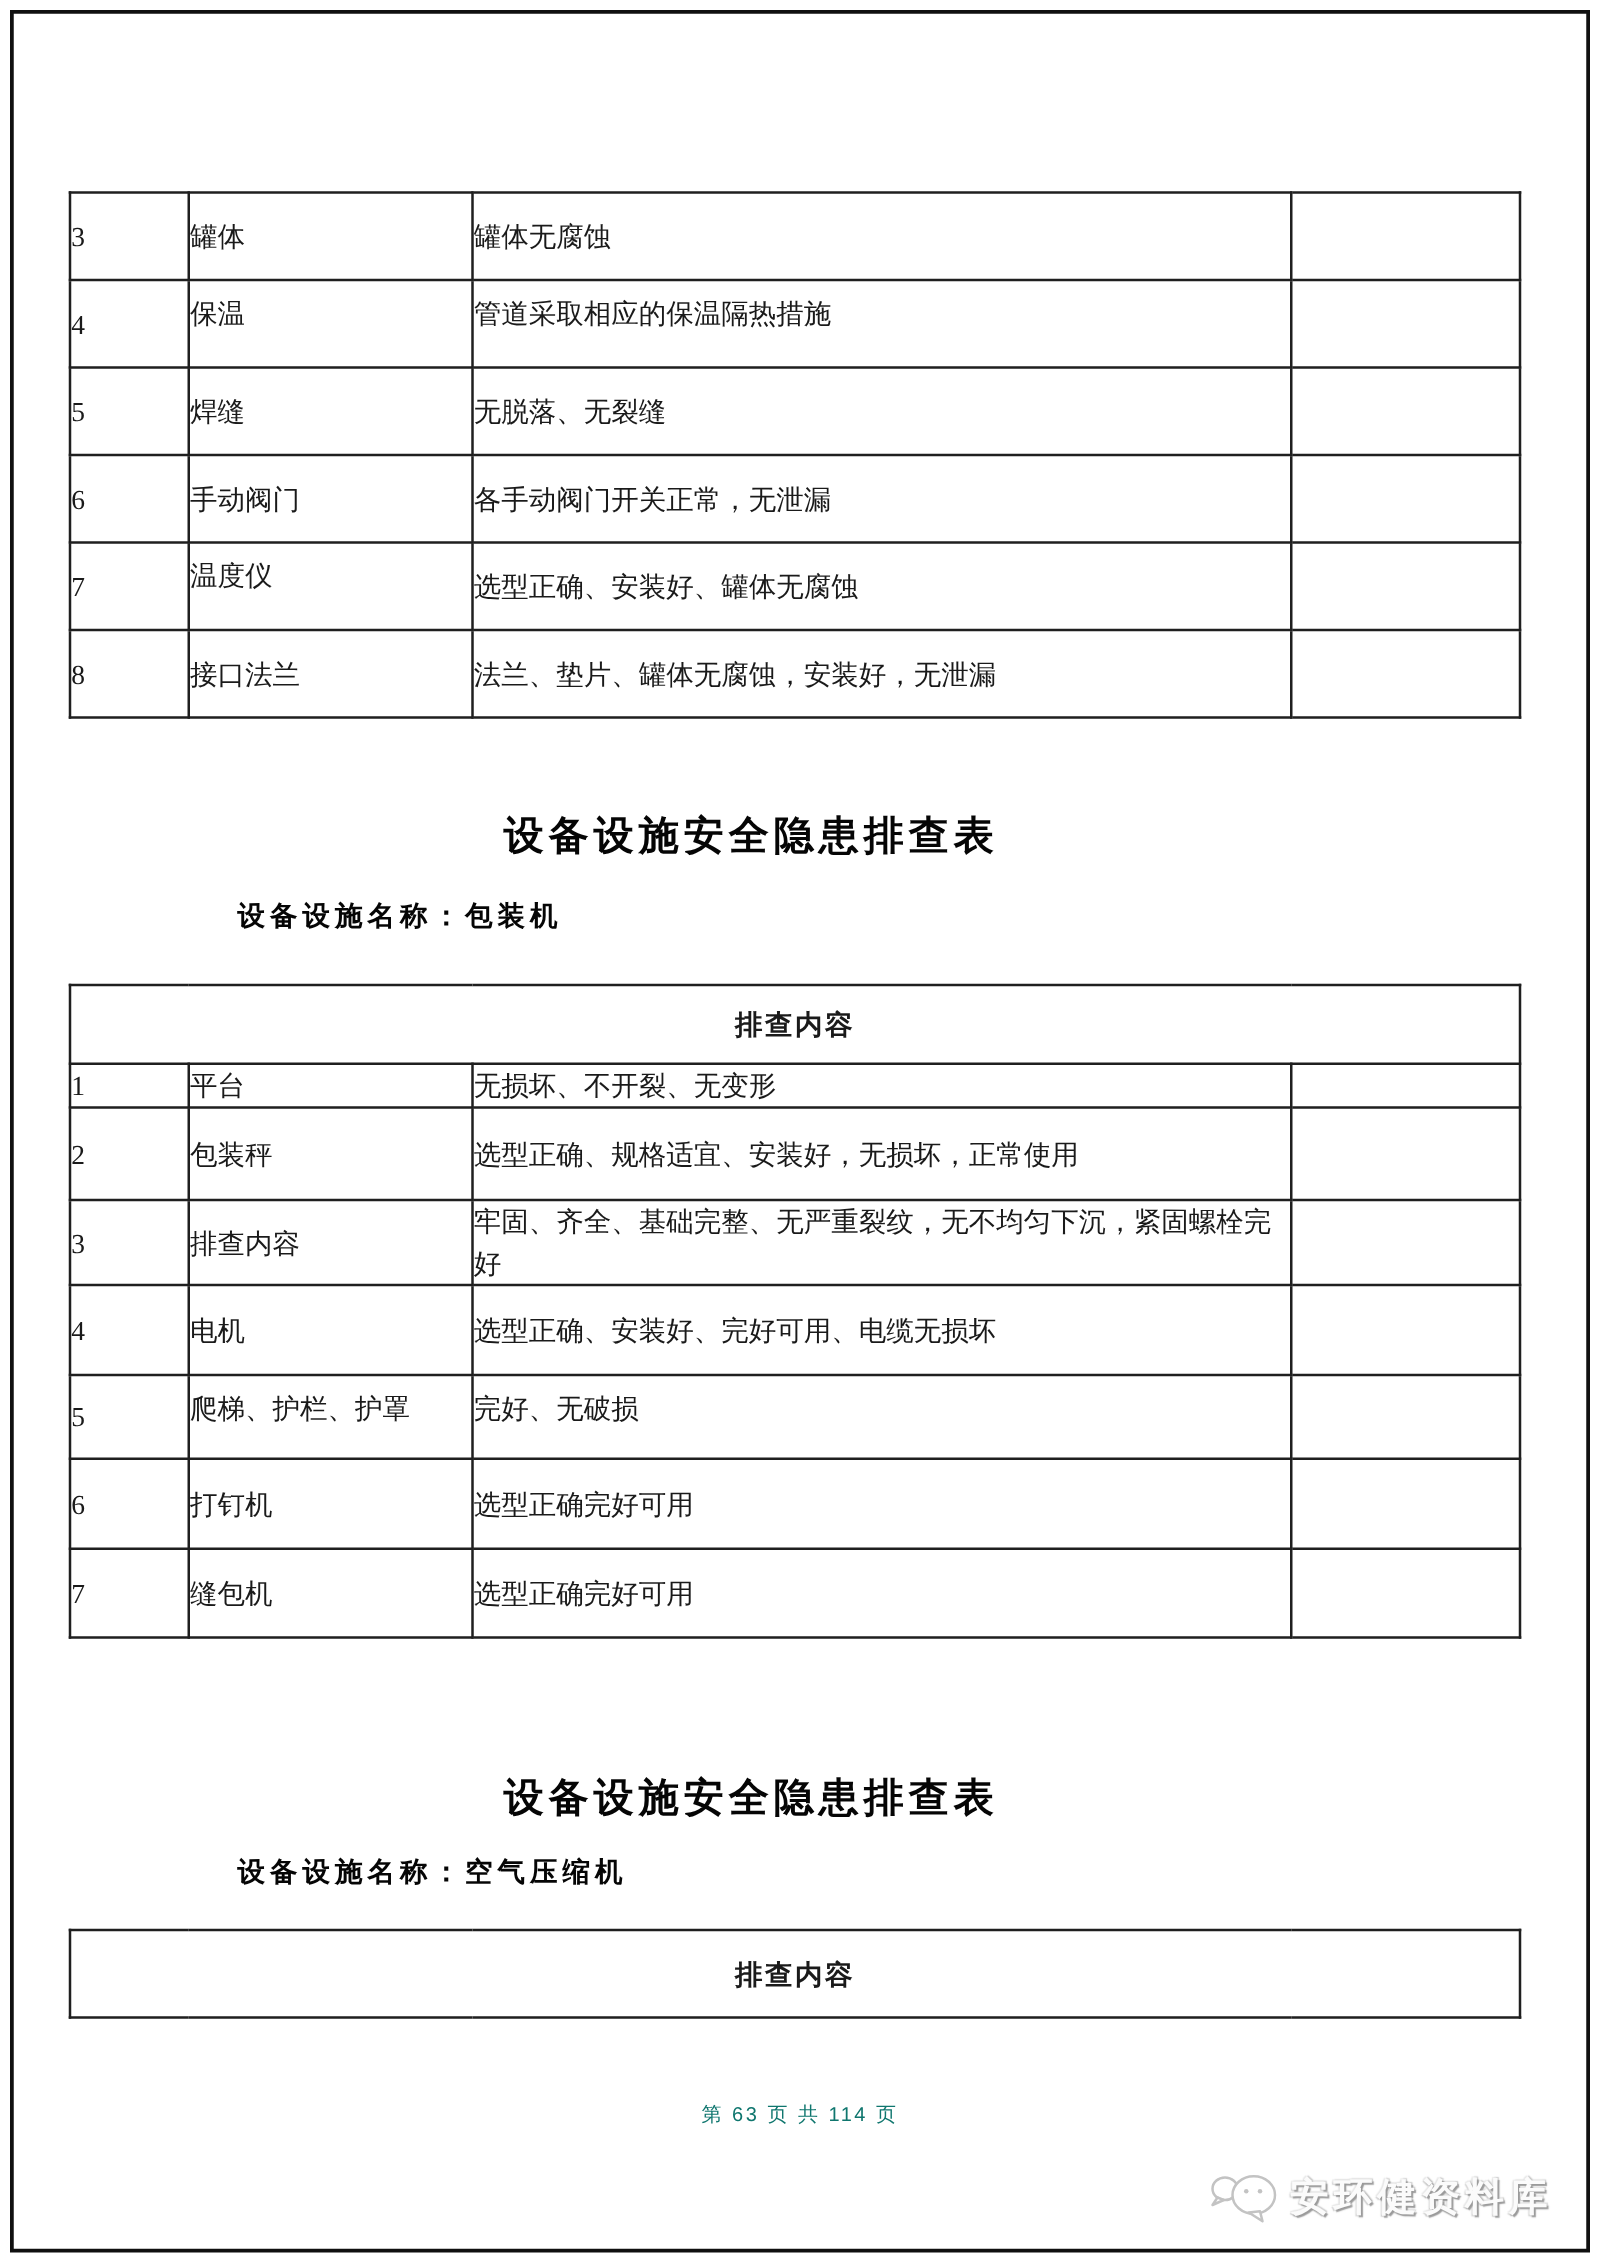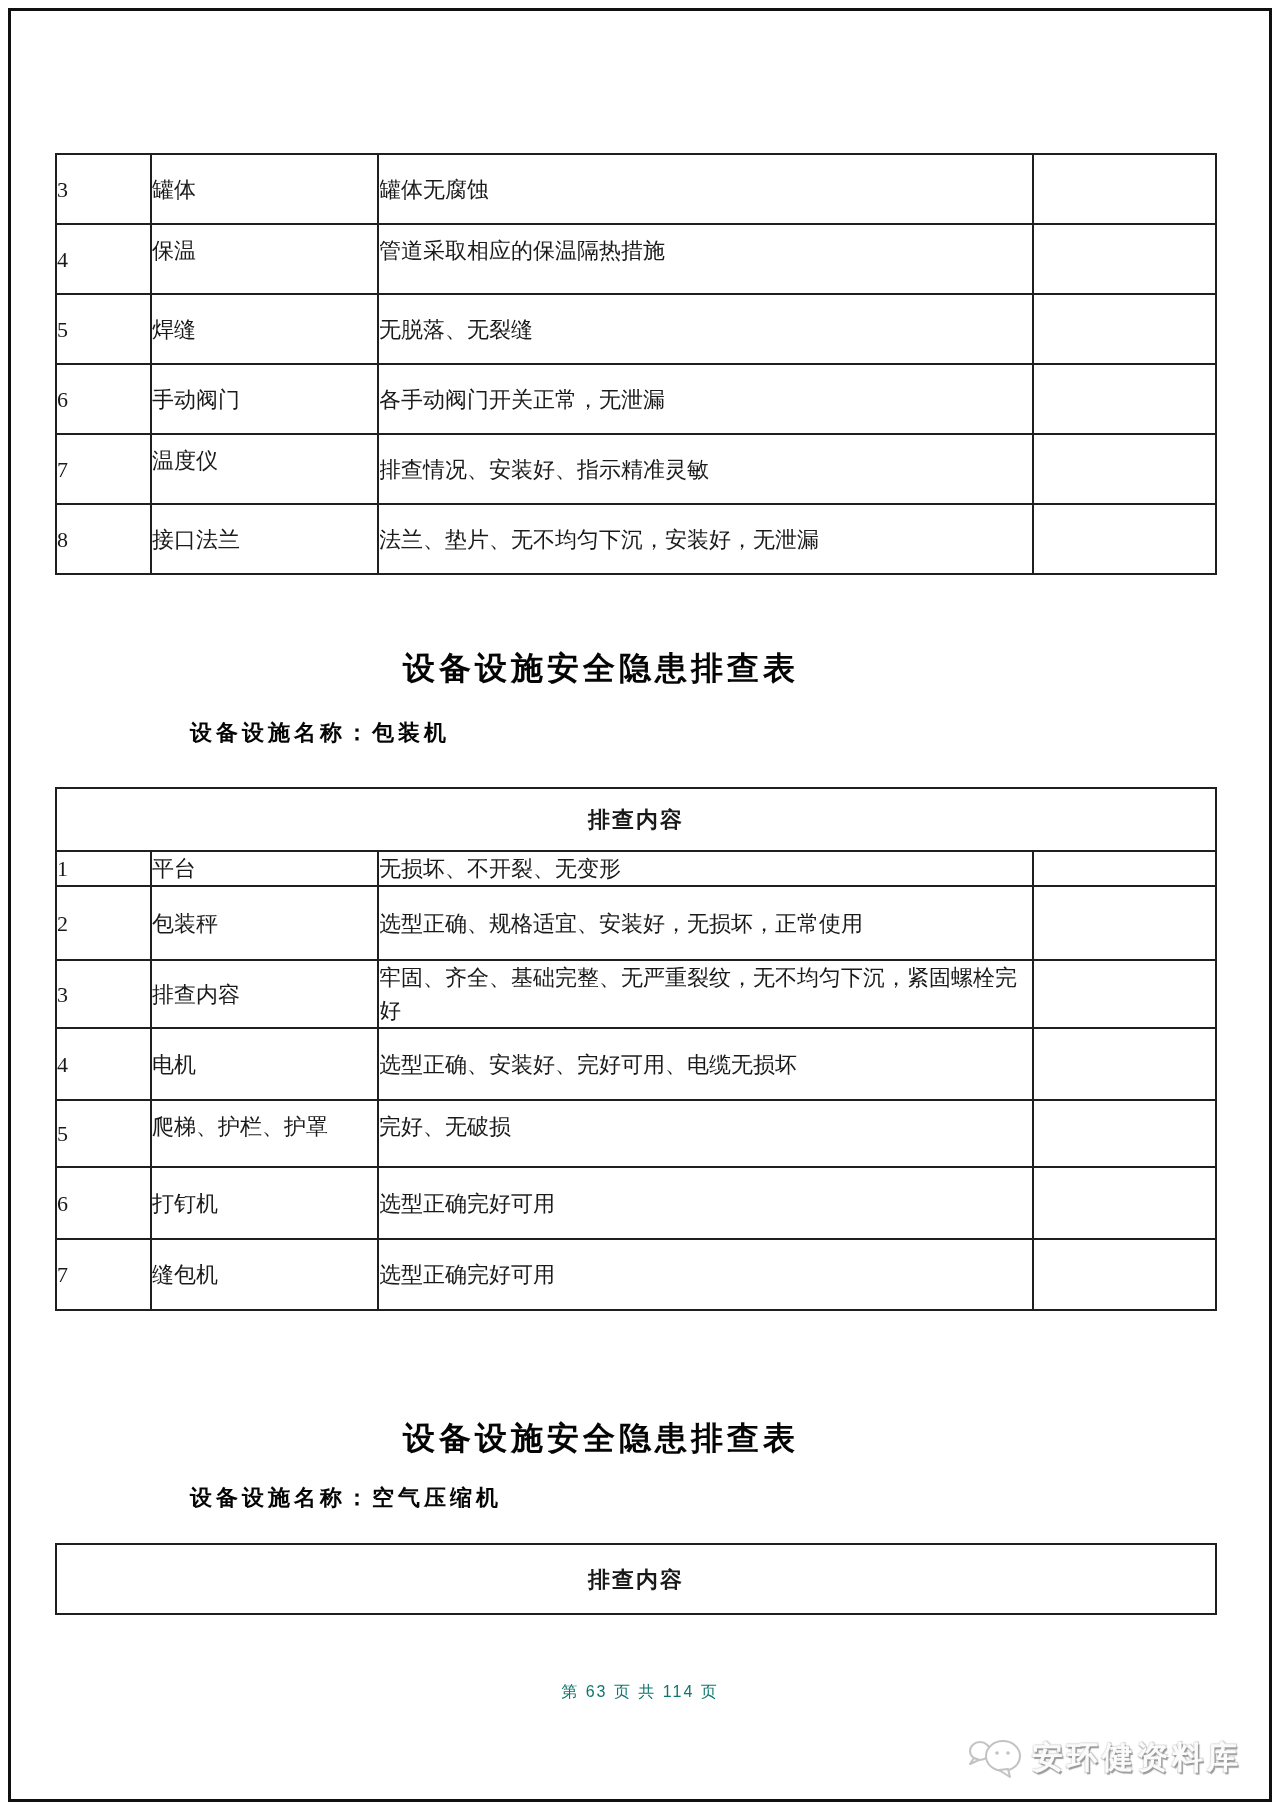--- a/index.html
+++ b/index.html
@@ -16,21 +16,21 @@
     position:absolute; left:55px; width:1160px;
     border-collapse:collapse; table-layout:fixed;
   }
   table.grid td {
     border:2px solid #1f1f1f; vertical-align:middle;
     font-size:22px; line-height:33px; color:#1a1a1a;
     padding:0; box-sizing:border-box; overflow:hidden;
   }
   td.no-cell   { padding-left:20px; font-size:33px; line-height:1.05; }
   td.item-cell { padding-left:27px; }
-  td.basis-cell{ padding-left:13px; padding-right:8px;border-radius:14px; }
+  td.basis-cell{ padding-left:13px; padding-right:8px; }
   td.banner, td.th {
     text-align:center; font-weight:bold; color:#0a0a0a;
   }
   td.banner { font-size:25px; letter-spacing:2px;border-radius:12px; }
   td.th     { font-size:24px; letter-spacing:1px; }
   td.th.no-cell { padding-left:0; }
   
   #t1 tr { height:70px; }
   #t2 tr.banner-row { height:63px; }
   #t2 tr.header-row { height:65px; }
@@ -111,27 +111,27 @@
       </tr>
       <tr>
         <td class="no-cell">6</td>
         <td class="item-cell">手动阀门</td>
         <td class="basis-cell">各手动阀门开关正常，无泄漏</td>
         <td class="status-cell"></td>
       </tr>
       <tr>
         <td class="no-cell">7</td>
         <td class="item-cell">温度仪</td>
-        <td class="basis-cell">排查情况、安装好、指示精准灵敏</td>
+        <td class="basis-cell">选型正确、安装好、罐体无腐蚀</td>
         <td class="status-cell"></td>
       </tr>
       <tr>
         <td class="no-cell">8</td>
         <td class="item-cell">接口法兰</td>
-        <td class="basis-cell">法兰、垫片、无不均匀下沉，安装好，无泄漏</td>
+        <td class="basis-cell">法兰、垫片、罐体无腐蚀，安装好，无泄漏</td>
         <td class="status-cell"></td>
       </tr>
     </tbody>
   </table>
 
   <div class="doc-title" style="top:647px">设备设施安全隐患排查表</div>
   <div class="doc-subtitle" style="top:718px">设备设施名称：包装机</div>
 
   <table id="t2" class="grid" style="top:787px">
     <colgroup>

